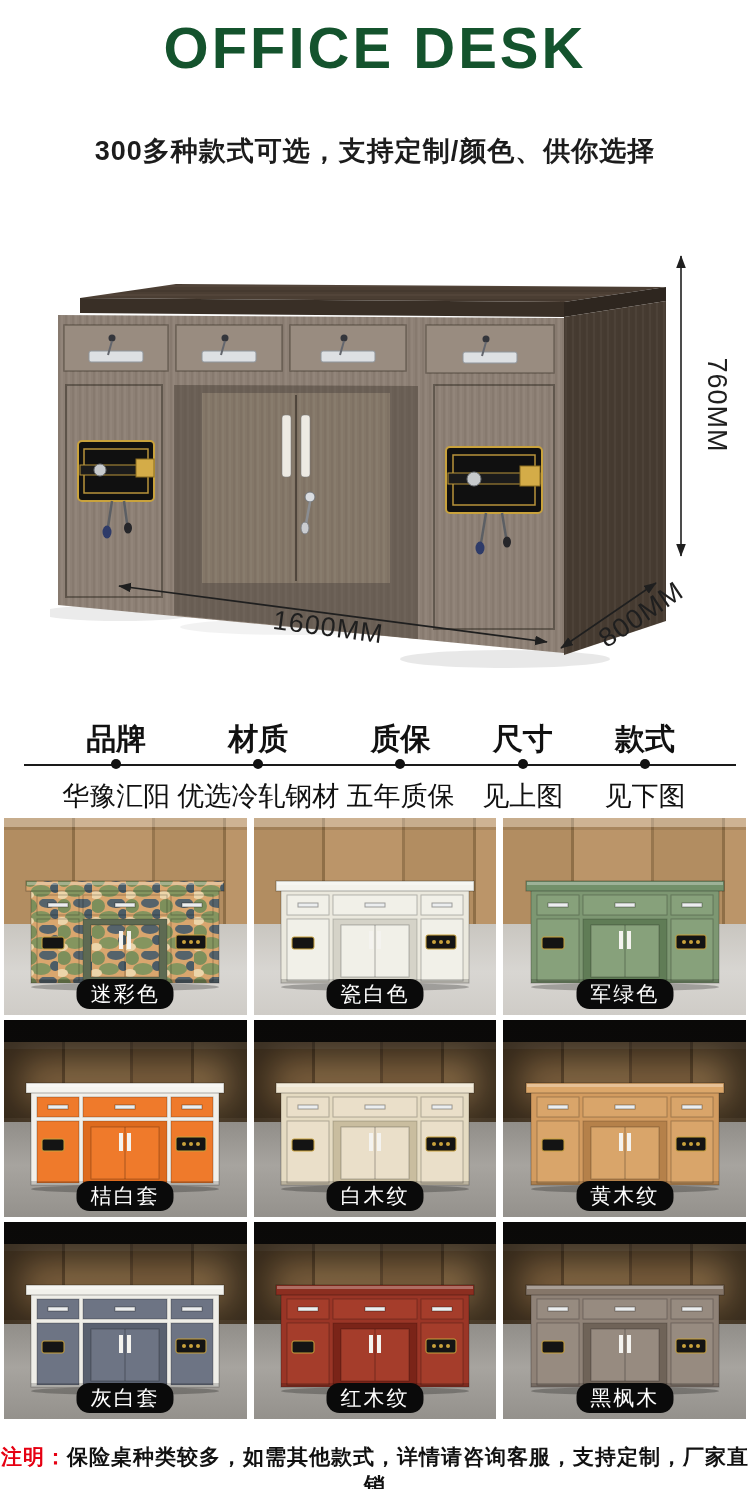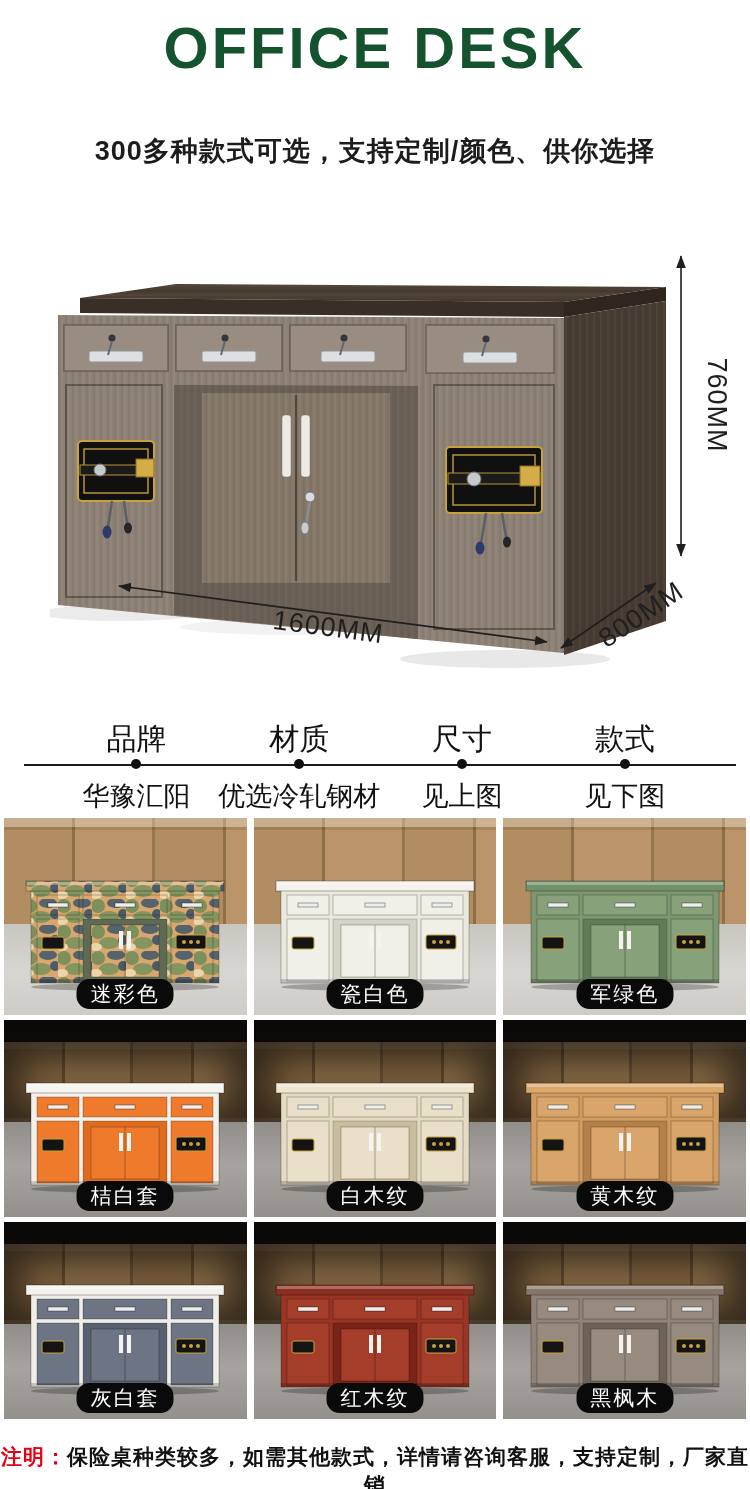--- a/index.html
+++ b/index.html
@@ -27,21 +27,21 @@
   .figure { position:relative; height:510px; }
   .desk-svg { position:absolute; left:50px; top:55px; width:620px; height:440px; }
   .dims-svg { position:absolute; left:0; top:0; width:750px; height:510px; }
   .dims-svg text { font-family:"Liberation Sans","DejaVu Sans",sans-serif; font-size:27px; fill:#1f1f1f; letter-spacing:1px; }
 
   
   .specs { position:relative; margin-top:14px; height:96px; }
   .spec-rule { position:absolute; left:24px; right:14px; top:60px; height:0; border-top:2px solid #1a1a1a; }
   .spec-cols { position:absolute; left:55px; right:44px; top:0; display:flex; }
   .spec-col { flex:1; text-align:center; position:relative; }
-  .spec-head { font-size:30px; font-weight:normal; color:#111; line-height:34px; padding-top:18px; }
+  .spec-head { font-size:30px; font-weight:bold; color:#111; line-height:34px; padding-top:18px; }
   .spec-dot { width:10px; height:10px; border-radius:50%; background:#111; margin:3px auto 0; }
   .spec-val { font-size:27px; color:#111; margin-top:9px; white-space:nowrap; }
 
   
   .grid {
     margin-top:18px; padding:0 4px;
     display:grid; grid-template-columns:repeat(3,1fr);
     column-gap:7px; row-gap:5px;
   }
   .photo { position:relative; height:197px; overflow:hidden; background:#c7c0b5; }
@@ -206,20 +206,25 @@
     <div class="spec-head">品牌</div>
     <div class="spec-dot"></div>
     <div class="spec-val">华豫汇阳</div>
   </div>
         <div class="spec-col">
     <div class="spec-head">材质</div>
     <div class="spec-dot"></div>
     <div class="spec-val">优选冷轧钢材</div>
   </div>
         <div class="spec-col">
+    <div class="spec-head">质保</div>
+    <div class="spec-dot"></div>
+    <div class="spec-val">五年质保</div>
+  </div>
+        <div class="spec-col">
     <div class="spec-head">尺寸</div>
     <div class="spec-dot"></div>
     <div class="spec-val">见上图</div>
   </div>
         <div class="spec-col">
     <div class="spec-head">款式</div>
     <div class="spec-dot"></div>
     <div class="spec-val">见下图</div>
   </div>
       </div>

